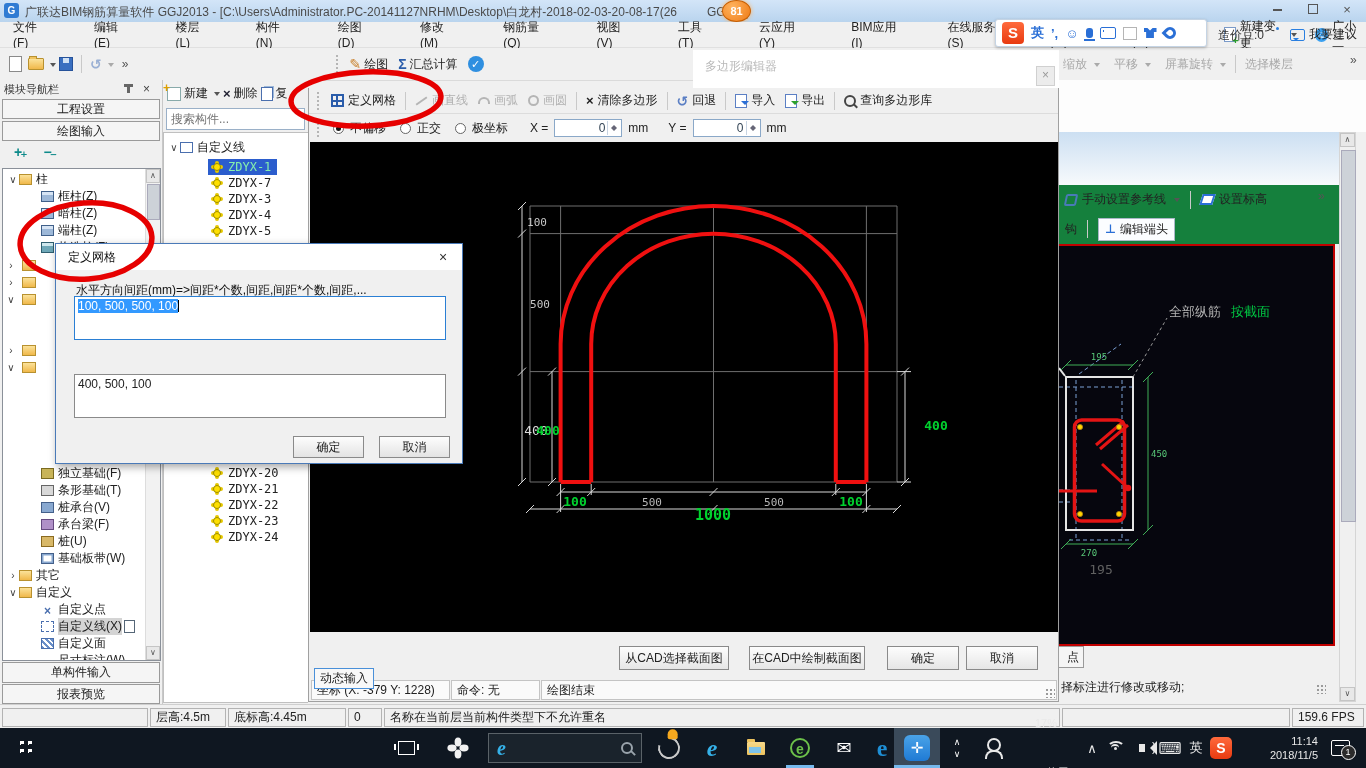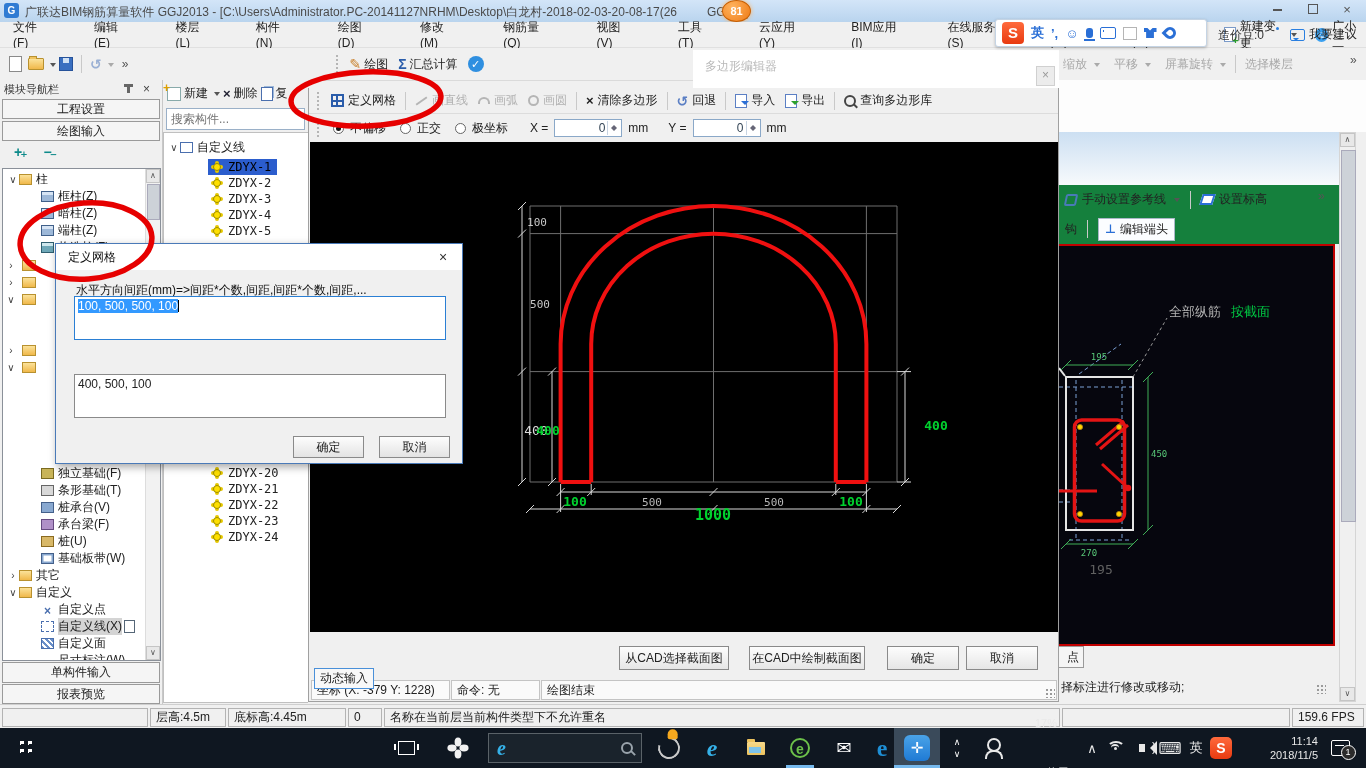--- a/index.html
+++ b/index.html
@@ -134,21 +134,21 @@
   .sb-thumb{position:absolute;left:1px;width:11px;background:#cdd2d8;border:1px solid #aab;}
   
   .comp-toolbar{left:163px;top:80px;width:145px;height:27px;background:#f0f0f0;display:flex;align-items:center;gap:3px;padding-left:4px;box-sizing:border-box;}
   .plusgrid{width:12px;height:12px;background:#fff;border:1px solid #8aa;position:relative;}
   .plusgrid::before{content:"+";position:absolute;left:-5px;top:-7px;color:#e0a000;font-weight:bold;font-size:12px;}
   .clipico{width:10px;height:12px;background:#fff;border:1px solid #4a6fae;box-shadow:2px -2px 0 -1px #9db8d8;}
   .comp-search{left:166px;top:108px;width:139px;height:22px;border:1px solid #9ab0c8;background:#fff;box-sizing:border-box;font-size:12px;color:#999;padding:0 4px;font-family:inherit;}
   .comp-tree{left:163px;top:132px;width:145px;height:571px;background:#fff;border:1px solid #c0c0c0;border-right:none;box-sizing:border-box;}
   .zrow{height:16px;display:flex;align-items:center;padding-left:44px;font-family:"DejaVu Sans Mono",monospace;font-size:12px;}
   .zrow .zwrap{display:flex;align-items:center;padding:0 6px 0 3px;height:16px;}
-  .zrow.selected .zwrap{background:#2b5dcd;color:#000000;}
+  .zrow.selected .zwrap{background:#2b5dcd;color:#86efac;}
   
   .rp-white{left:1059px;top:80px;width:307px;height:52px;background:#fdfdfd;}
   .rp-grad{left:1059px;top:132px;width:280px;height:53px;background:linear-gradient(#ccdff2,#f7fafc);border-bottom:1px solid #e0e6ec;}
   .rp-row{left:1059px;width:280px;height:29px;background:#15803d;display:flex;align-items:center;gap:5px;padding-left:6px;box-sizing:border-box;}
   .refico{width:12px;height:12px;border:2px solid #4a7ab8;border-radius:2px;transform:skewX(-12deg);box-sizing:border-box;}
   .elevico{width:13px;height:11px;border:2px solid #2a6fd6;transform:skewX(-18deg);background:#fff;box-sizing:border-box;}
   .endico{color:#2a6fd6;font-weight:bold;}
   .rp-btn{border:1px solid #aab8c8;background:#fbfdff;padding:2px 6px;display:flex;align-items:center;gap:4px;}
   .rp-canvas{left:1059px;top:244px;width:276px;height:402px;background:#06060e;border:2px solid #c00000;border-left:none;box-sizing:border-box;}
   .rp-partialbtn{left:1056px;top:646px;width:28px;height:22px;background:#f5f5f5;border:1px solid #9a9a9a;text-align:right;line-height:20px;padding-right:4px;box-sizing:border-box;}
@@ -497,21 +497,21 @@
         <div class="zrow selected">
           <span class="zwrap">
             <span class="tico tico-gear"></span>
             <span>ZDYX-1</span>
           </span>
         </div>
 
         <div class="zrow">
           <span class="zwrap">
             <span class="tico tico-gear"></span>
-            <span>ZDYX-2</span>
+            <span>ZDYX-7</span>
           </span>
         </div>
 
         <div class="zrow">
           <span class="zwrap">
             <span class="tico tico-gear"></span>
             <span>ZDYX-3</span>
           </span>
         </div>
 

